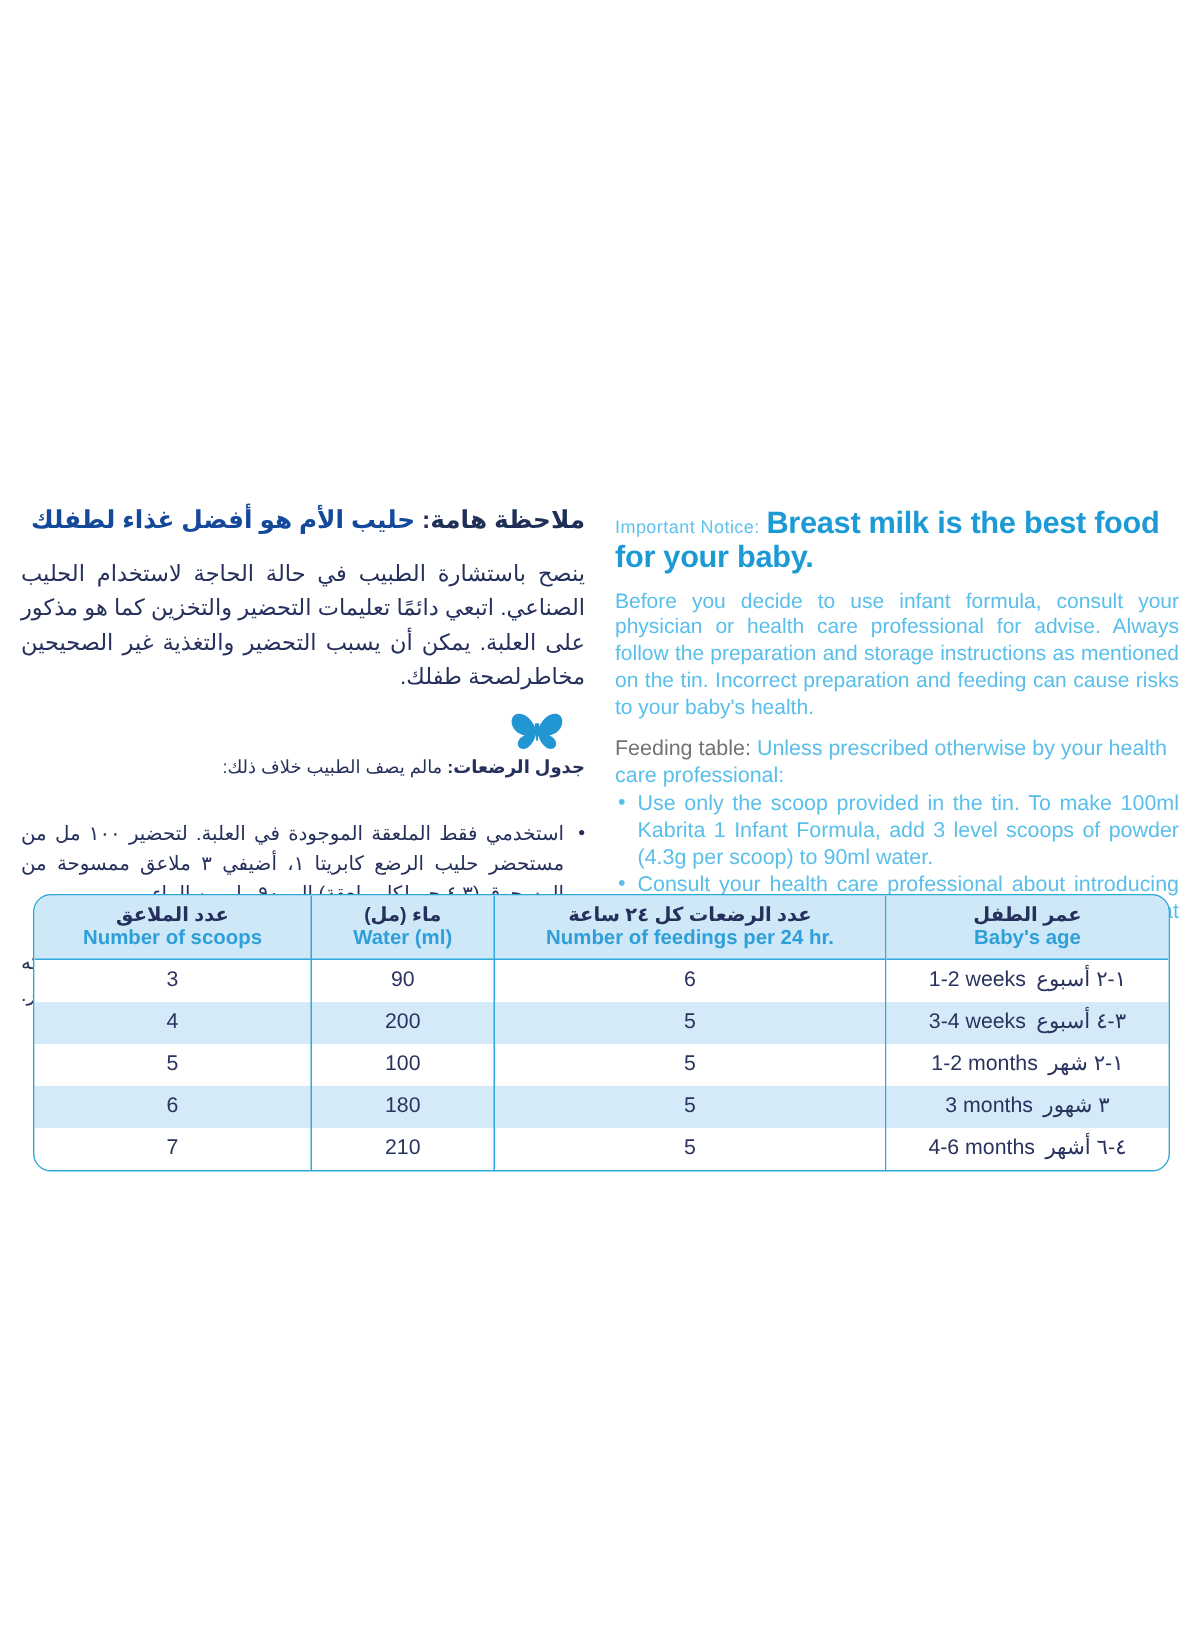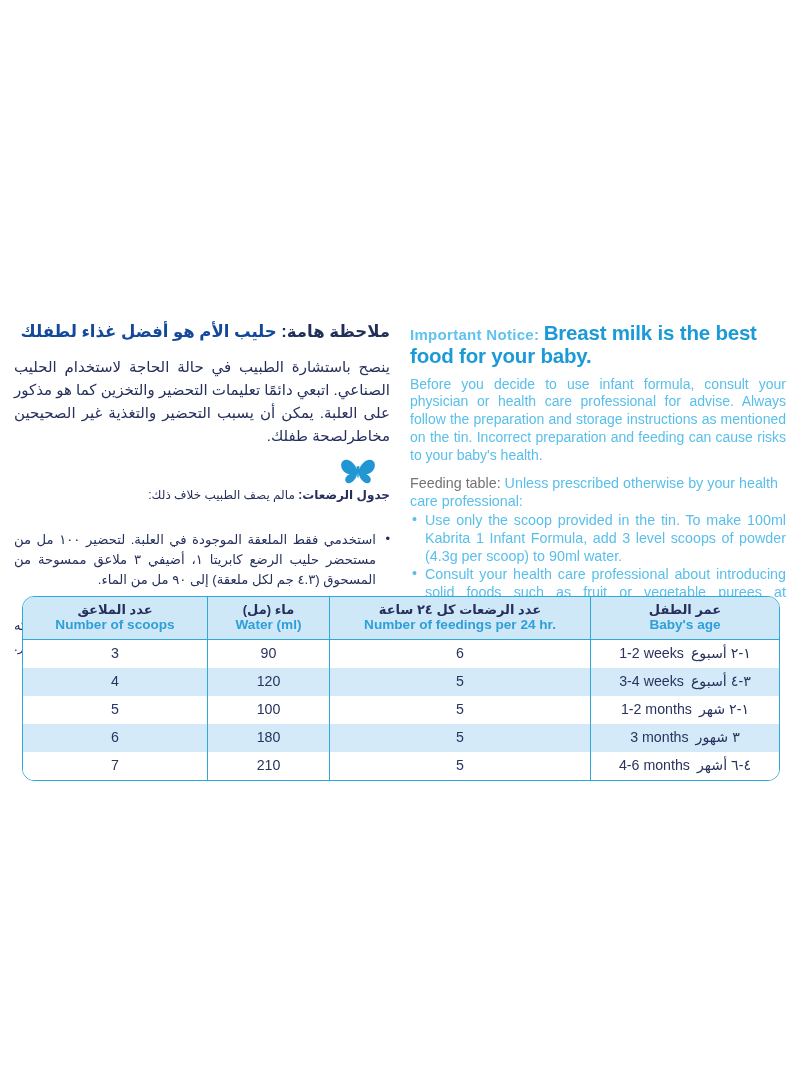--- a/index.html
+++ b/index.html
@@ -13,21 +13,21 @@
     height: 1091px;
     position: relative;
     font-family: "Liberation Sans", "DejaVu Sans", sans-serif;
     overflow: hidden;
   }
 
   
   #content {
     position: absolute;
     left: 0;
-    top: 321px;
+    top: 337px;
     width: 800px;
   }
 
   .columns {
     display: flex;
     flex-direction: row;
     align-items: flex-start;
     padding: 0 14px 0 14px;
     box-sizing: border-box;
     width: 800px;
@@ -124,22 +124,22 @@
     direction: ltr;
     text-align: left;
   }
 
   .en-heading {
     margin: 0 0 8px 0;
     line-height: 1.14;
   }
   .en-heading .lbl {
     color: #5fc3ef;
-    font-weight: bold;
-    font-size: 15px;
+    font-weight: normal;
+    font-size: 12px;
     letter-spacing: 0.3px;
   }
   .en-heading .emph {
     color: #1c9ad6;
     font-weight: bold;
     font-size: 20.5px;
     letter-spacing: -0.2px;
   }
 
   .en-body {
@@ -352,21 +352,21 @@
     </thead>
     <tbody id="feeding-table-body">
         <tr class="odd">
           <td>3</td>
           <td>90</td>
           <td>6</td>
           <td class="age-cell"><span class="age-en">1-2 weeks</span><span class="age-ar">١-٢ أسبوع</span></td>
         </tr>
         <tr class="even">
           <td>4</td>
-          <td>120</td>
+          <td>200</td>
           <td>5</td>
           <td class="age-cell"><span class="age-en">3-4 weeks</span><span class="age-ar">٣-٤ أسبوع</span></td>
         </tr>
         <tr class="odd">
           <td>5</td>
           <td>100</td>
           <td>5</td>
           <td class="age-cell"><span class="age-en">1-2 months</span><span class="age-ar">١-٢ شهر</span></td>
         </tr>
         <tr class="even">

